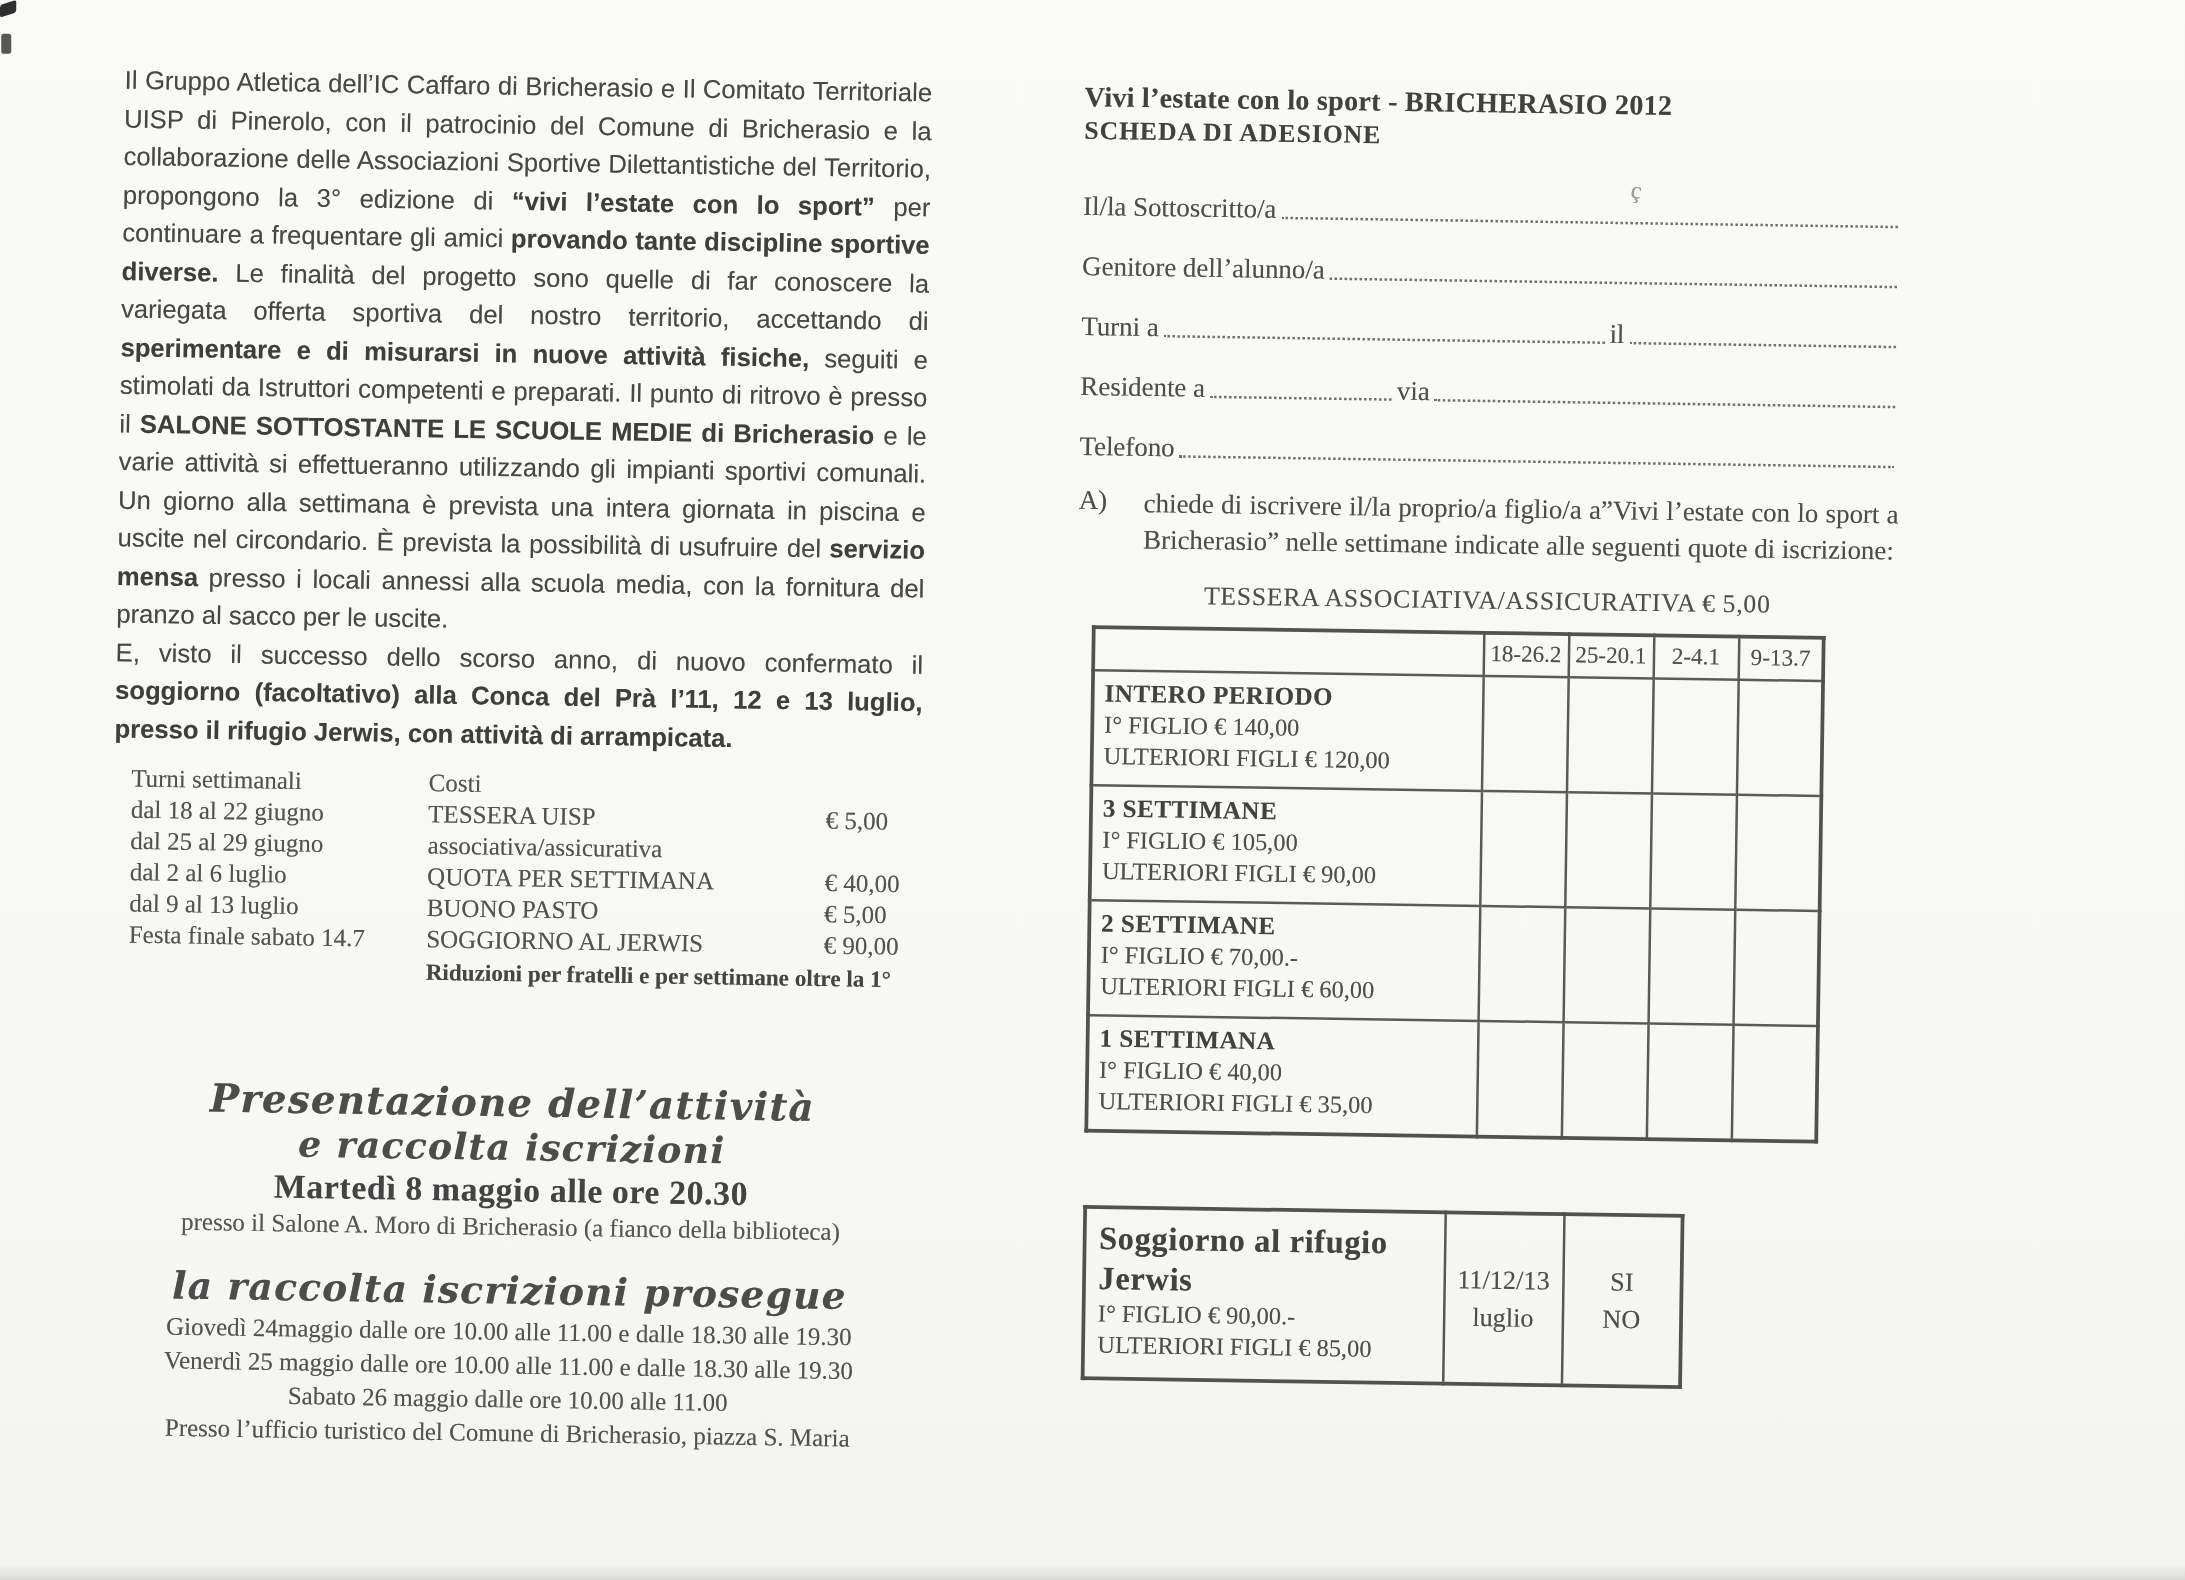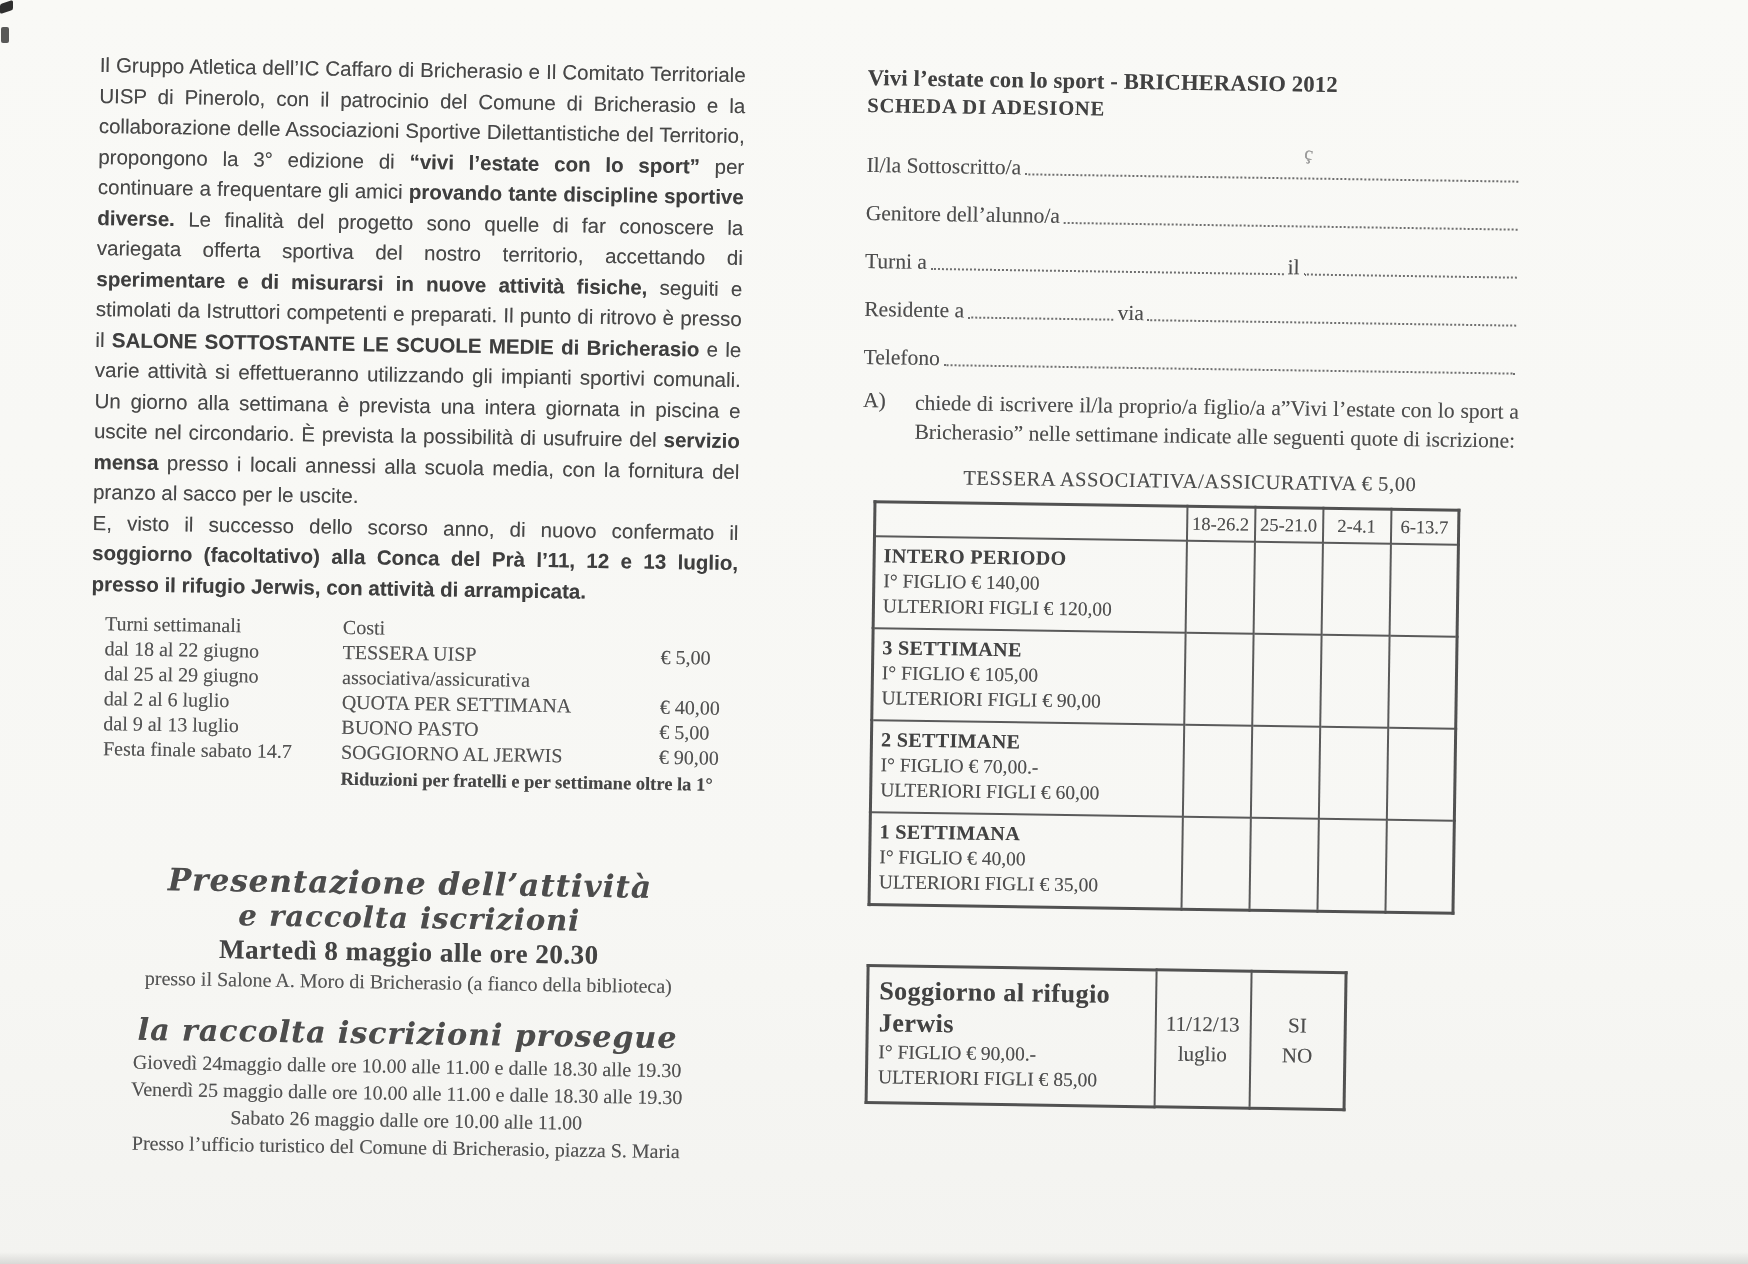--- a/index.html
+++ b/index.html
@@ -190,23 +190,23 @@
           <col class="c0">
           <col class="cw">
           <col class="cw">
           <col class="cw">
           <col class="cw">
         </colgroup>
       <tbody>
           <tr>
         <td class="hcell"></td>
         <td class="hcell">18-26.2</td>
-        <td class="hcell">25-21.0</td>
+        <td class="hcell">25-20.1</td>
         <td class="hcell">2-4.1</td>
-        <td class="hcell">6-13.7</td>
+        <td class="hcell">9-13.7</td>
       </tr>
       <tr>
         <td class="rowhead">
           <div class="rt">INTERO PERIODO</div>
           <div class="rl">I° FIGLIO € 140,00</div>
           <div class="rl">ULTERIORI FIGLI € 120,00</div>
         </td>
         <td></td>
         <td></td>
         <td></td>

